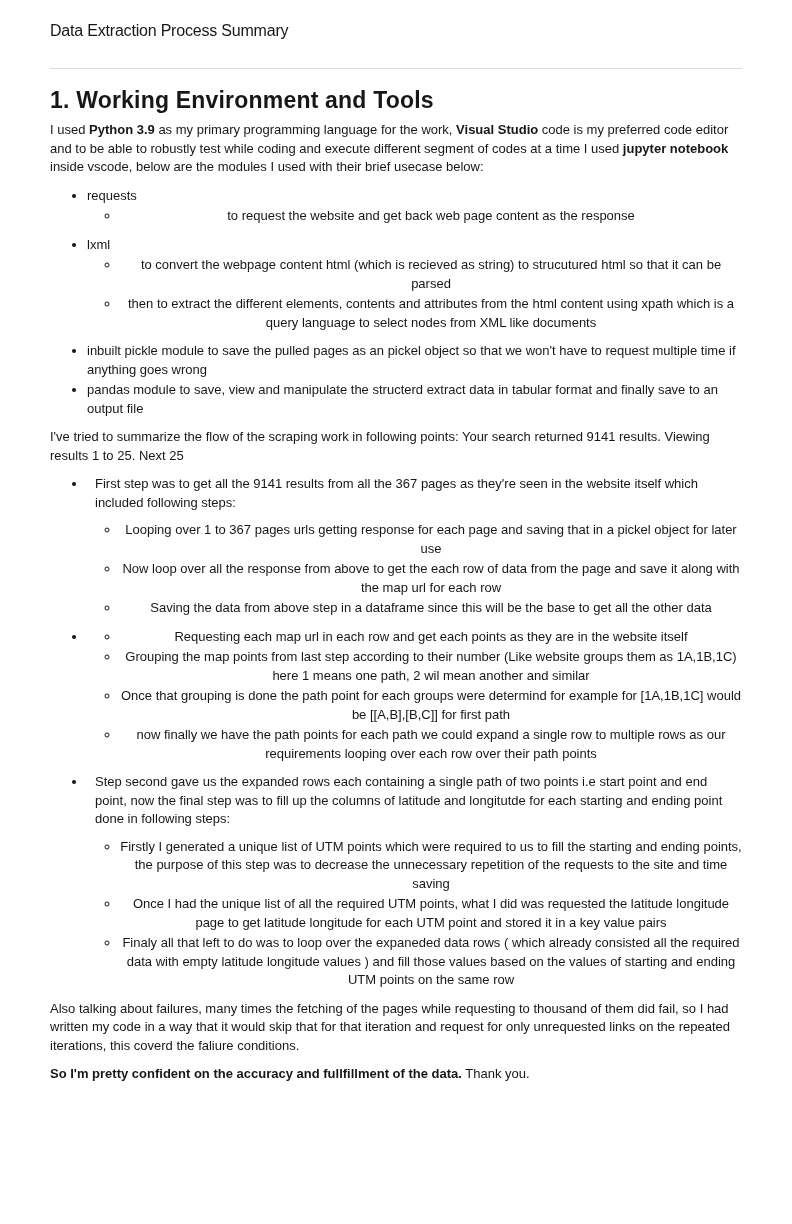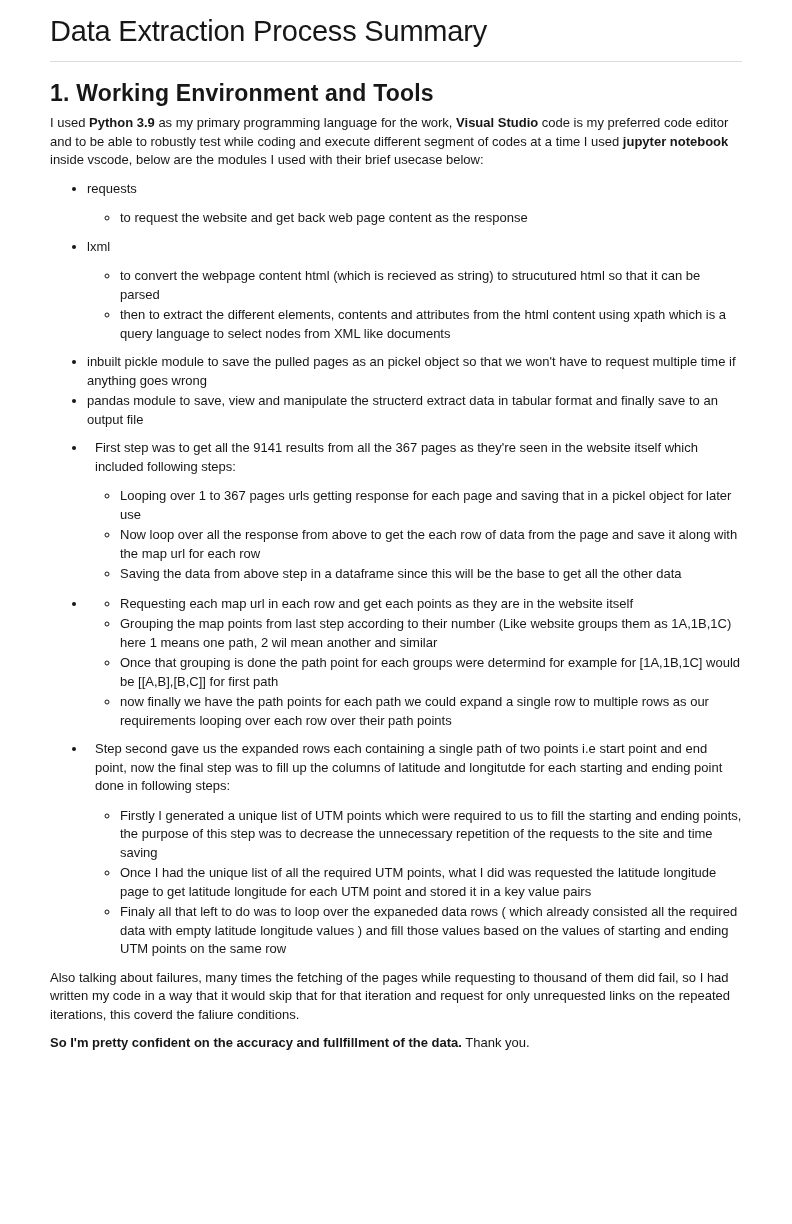--- a/index.html
+++ b/index.html
@@ -13,45 +13,46 @@
     font-size: 13px;
     line-height: 18.5px;
   }
   .doc {
     width: 792px;
     min-height: 1224px;
     box-sizing: border-box;
     padding: 14px 50px 40px 50px;
   }
   h1 {
-    font-size: 29px;
+    font-size: 16px;
     font-weight: 400;
     line-height: 30px;
     margin: 0;
-    padding: 2px 0 15px 0;
+    padding: 2px 0 22px 0;
     border-bottom: 1px solid #dcdcdc;
     letter-spacing: -0.2px;
   }
   h2 {
     font-size: 23px;
     font-weight: 700;
     line-height: 22px;
     margin: 20px 0 10px 0;
     letter-spacing: 0.2px;
   }
   p { margin: 10px 0; }
   ul {
     list-style: disc;
     margin: 10px 0;
     padding-left: 37px;
   }
   ul ul {
     list-style: circle;
-    margin: 11px 0 10px 0;
+    margin: 2px 0 10px 0;
     padding-left: 33px;
+    text-align: center;
   }
   li { margin: 2px 0; }
   .steps > li > p.step-lead { margin: 0 0 9px 8px; }
   strong { font-weight: 700; }
 </style>
 </head>
 <body>
 
 <div class="doc">
 
@@ -74,20 +75,21 @@
           <li>to convert the webpage content html (which is recieved as string) to strucutured html so that it can be parsed</li>
           <li>then to extract the different elements, contents and attributes from the html content using xpath which is a query language to select nodes from XML like documents</li>
         </ul>
       </li>
       <li>inbuilt pickle module to save the pulled pages as an pickel object so that we won't have to request multiple time if anything goes wrong</li>
       <li>pandas module to save, view and manipulate the structerd extract data in tabular format and finally save to an output file</li>
     </ul>
   </section>
 
   <section>
+    <p>I've tried to summarize the flow of the scraping work in following points: Your search returned 9141 results. Viewing results 1 to 25. Next 25</p>
 
     <ul class="steps">
       <li>
         <p class="step-lead">First step was to get all the 9141 results from all the 367 pages as they're seen in the website itself which included following steps:</p>
         <ul>
           <li>Looping over 1 to 367 pages urls getting response for each page and saving that in a pickel object for later use</li>
           <li>Now loop over all the response from above to get the each row of data from the page and save it along with the map url for each row</li>
           <li>Saving the data from above step in a dataframe since this will be the base to get all the other data</li>
         </ul>
       </li>

